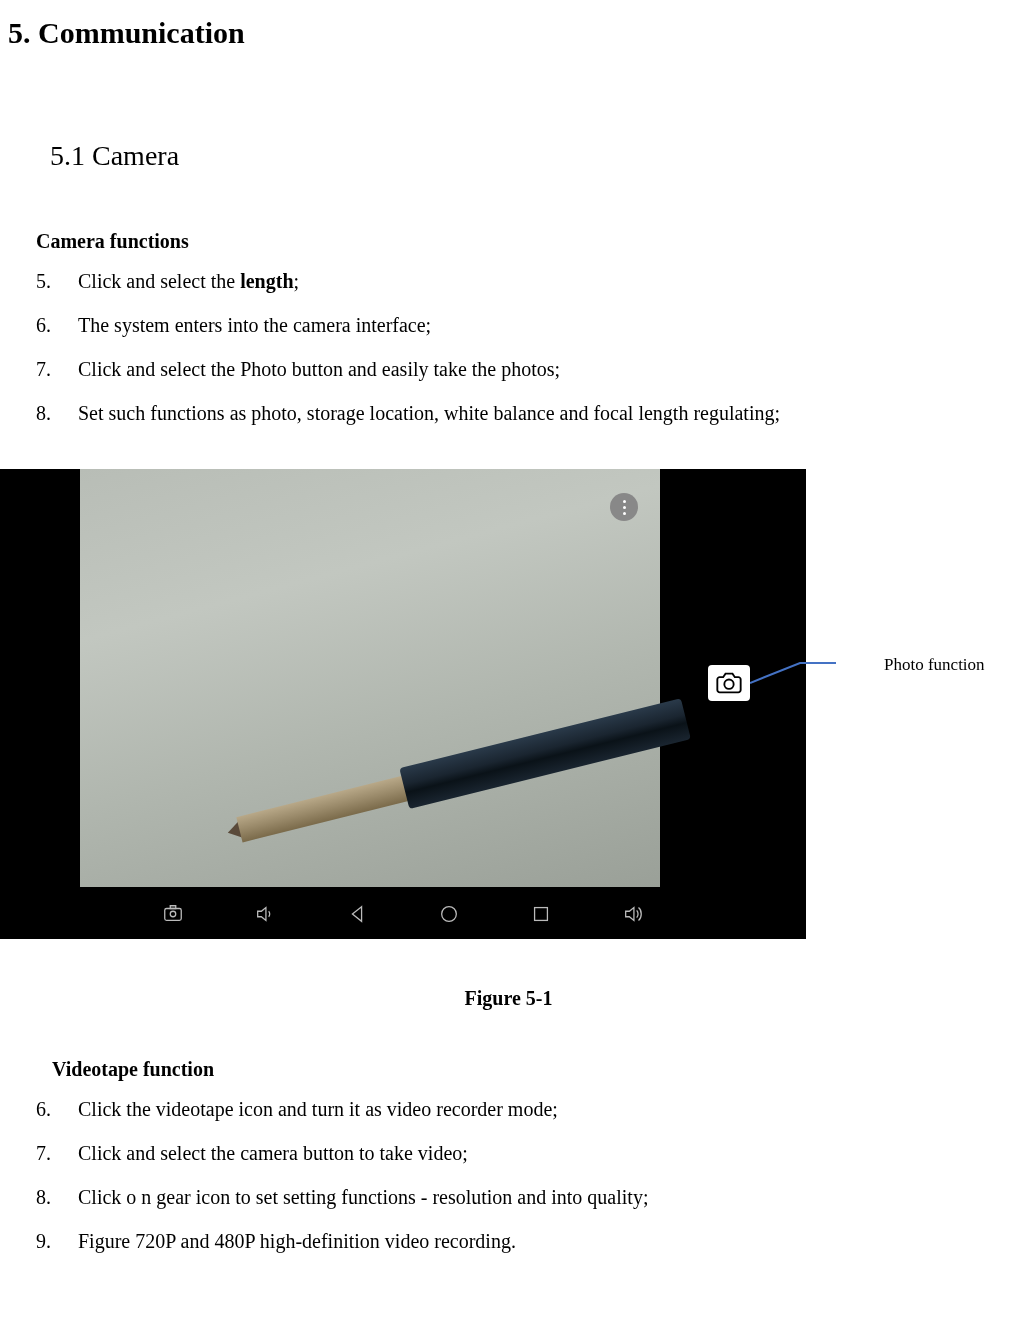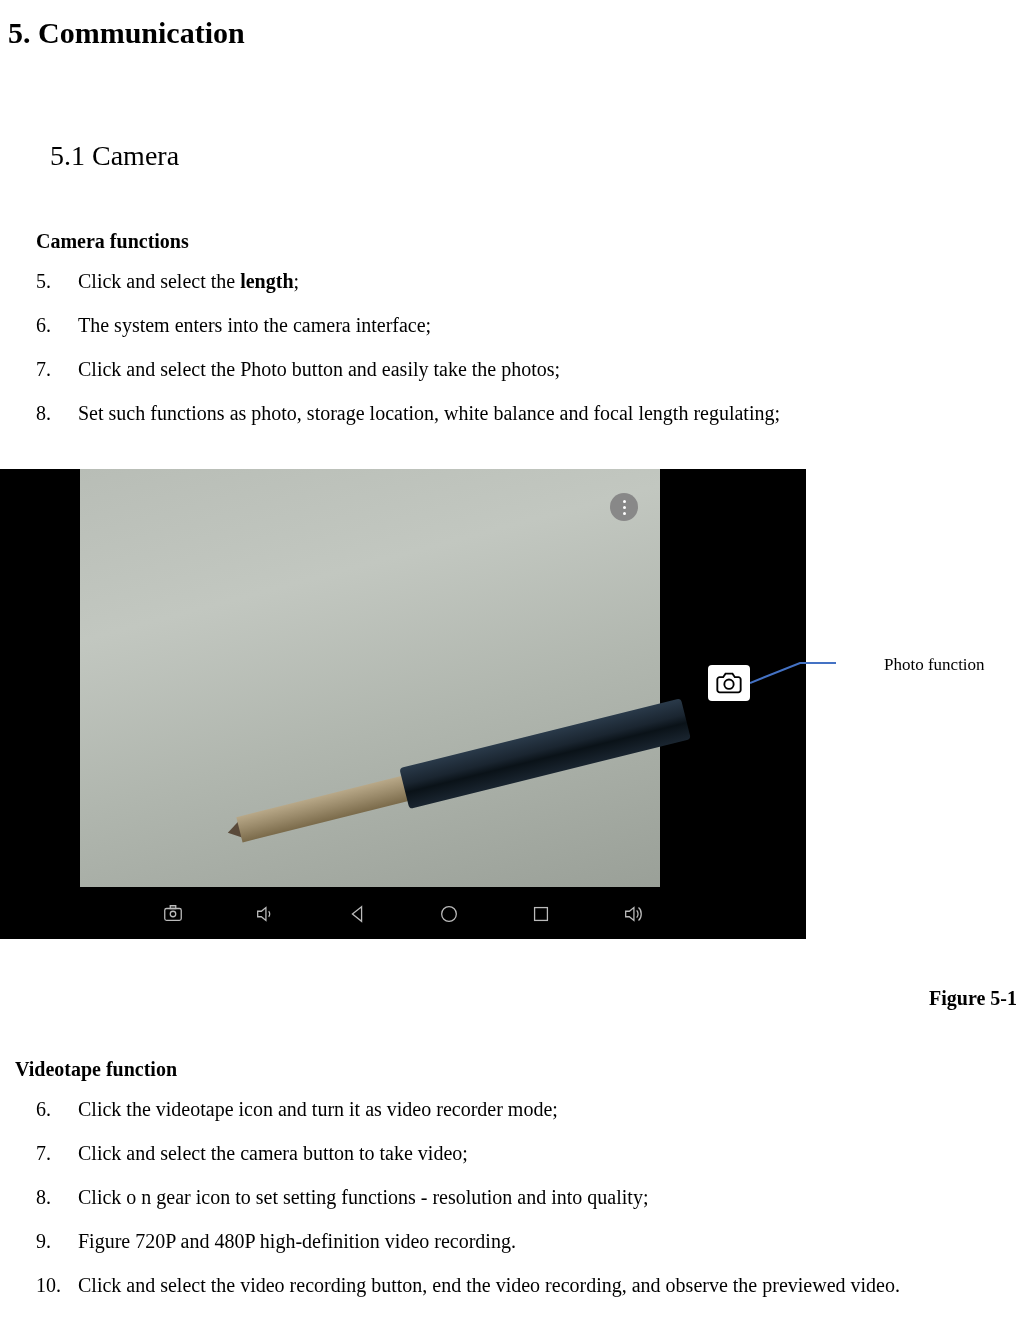--- a/index.html
+++ b/index.html
@@ -25,21 +25,21 @@
     .h3 {
       font-size: 20px;
       font-weight: bold;
       padding-left: 36px;
       margin-top: 58px;
       margin-bottom: 14px;
     }
     .h3b {
       font-size: 20px;
       font-weight: bold;
-      padding-left: 15px;
+      padding-left: 52px;
       margin-top: 48px;
       margin-bottom: 14px;
     }
     .list {
       padding-left: 36px;
     }
     .li {
       display: flex;
       font-size: 20px;
       line-height: 1.4;
@@ -168,21 +168,21 @@
     }
     .callout-line svg { width: 100%; height: 100%; }
     .callout-label {
       position: absolute;
       left: 884px;
       top: 186px;
       font-size: 17px;
       white-space: nowrap;
     }
     .figure-caption {
-      text-align: right;
+      text-align: center;
       font-size: 20px;
       font-weight: bold;
       margin-top: 48px;
       width: 1017px;
     }
   </style>
 </head>
 <body>
 
 <div class="h1">5. Communication</div>
@@ -292,17 +292,13 @@
     <span class="txt">Click and select the camera button to take video;</span>
   </div>
   <div class="li">
     <span class="num">8.</span>
     <span class="txt">Click o n gear icon to set setting functions - resolution and into quality;</span>
   </div>
   <div class="li">
     <span class="num">9.</span>
     <span class="txt">Figure 720P and 480P high-definition video recording.</span>
   </div>
-  <div class="li">
-    <span class="num">10.</span>
-    <span class="txt">Click and select the video recording button, end the video recording, and observe the previewed video.</span>
-  </div>
 </div>
 
 </body></html>

